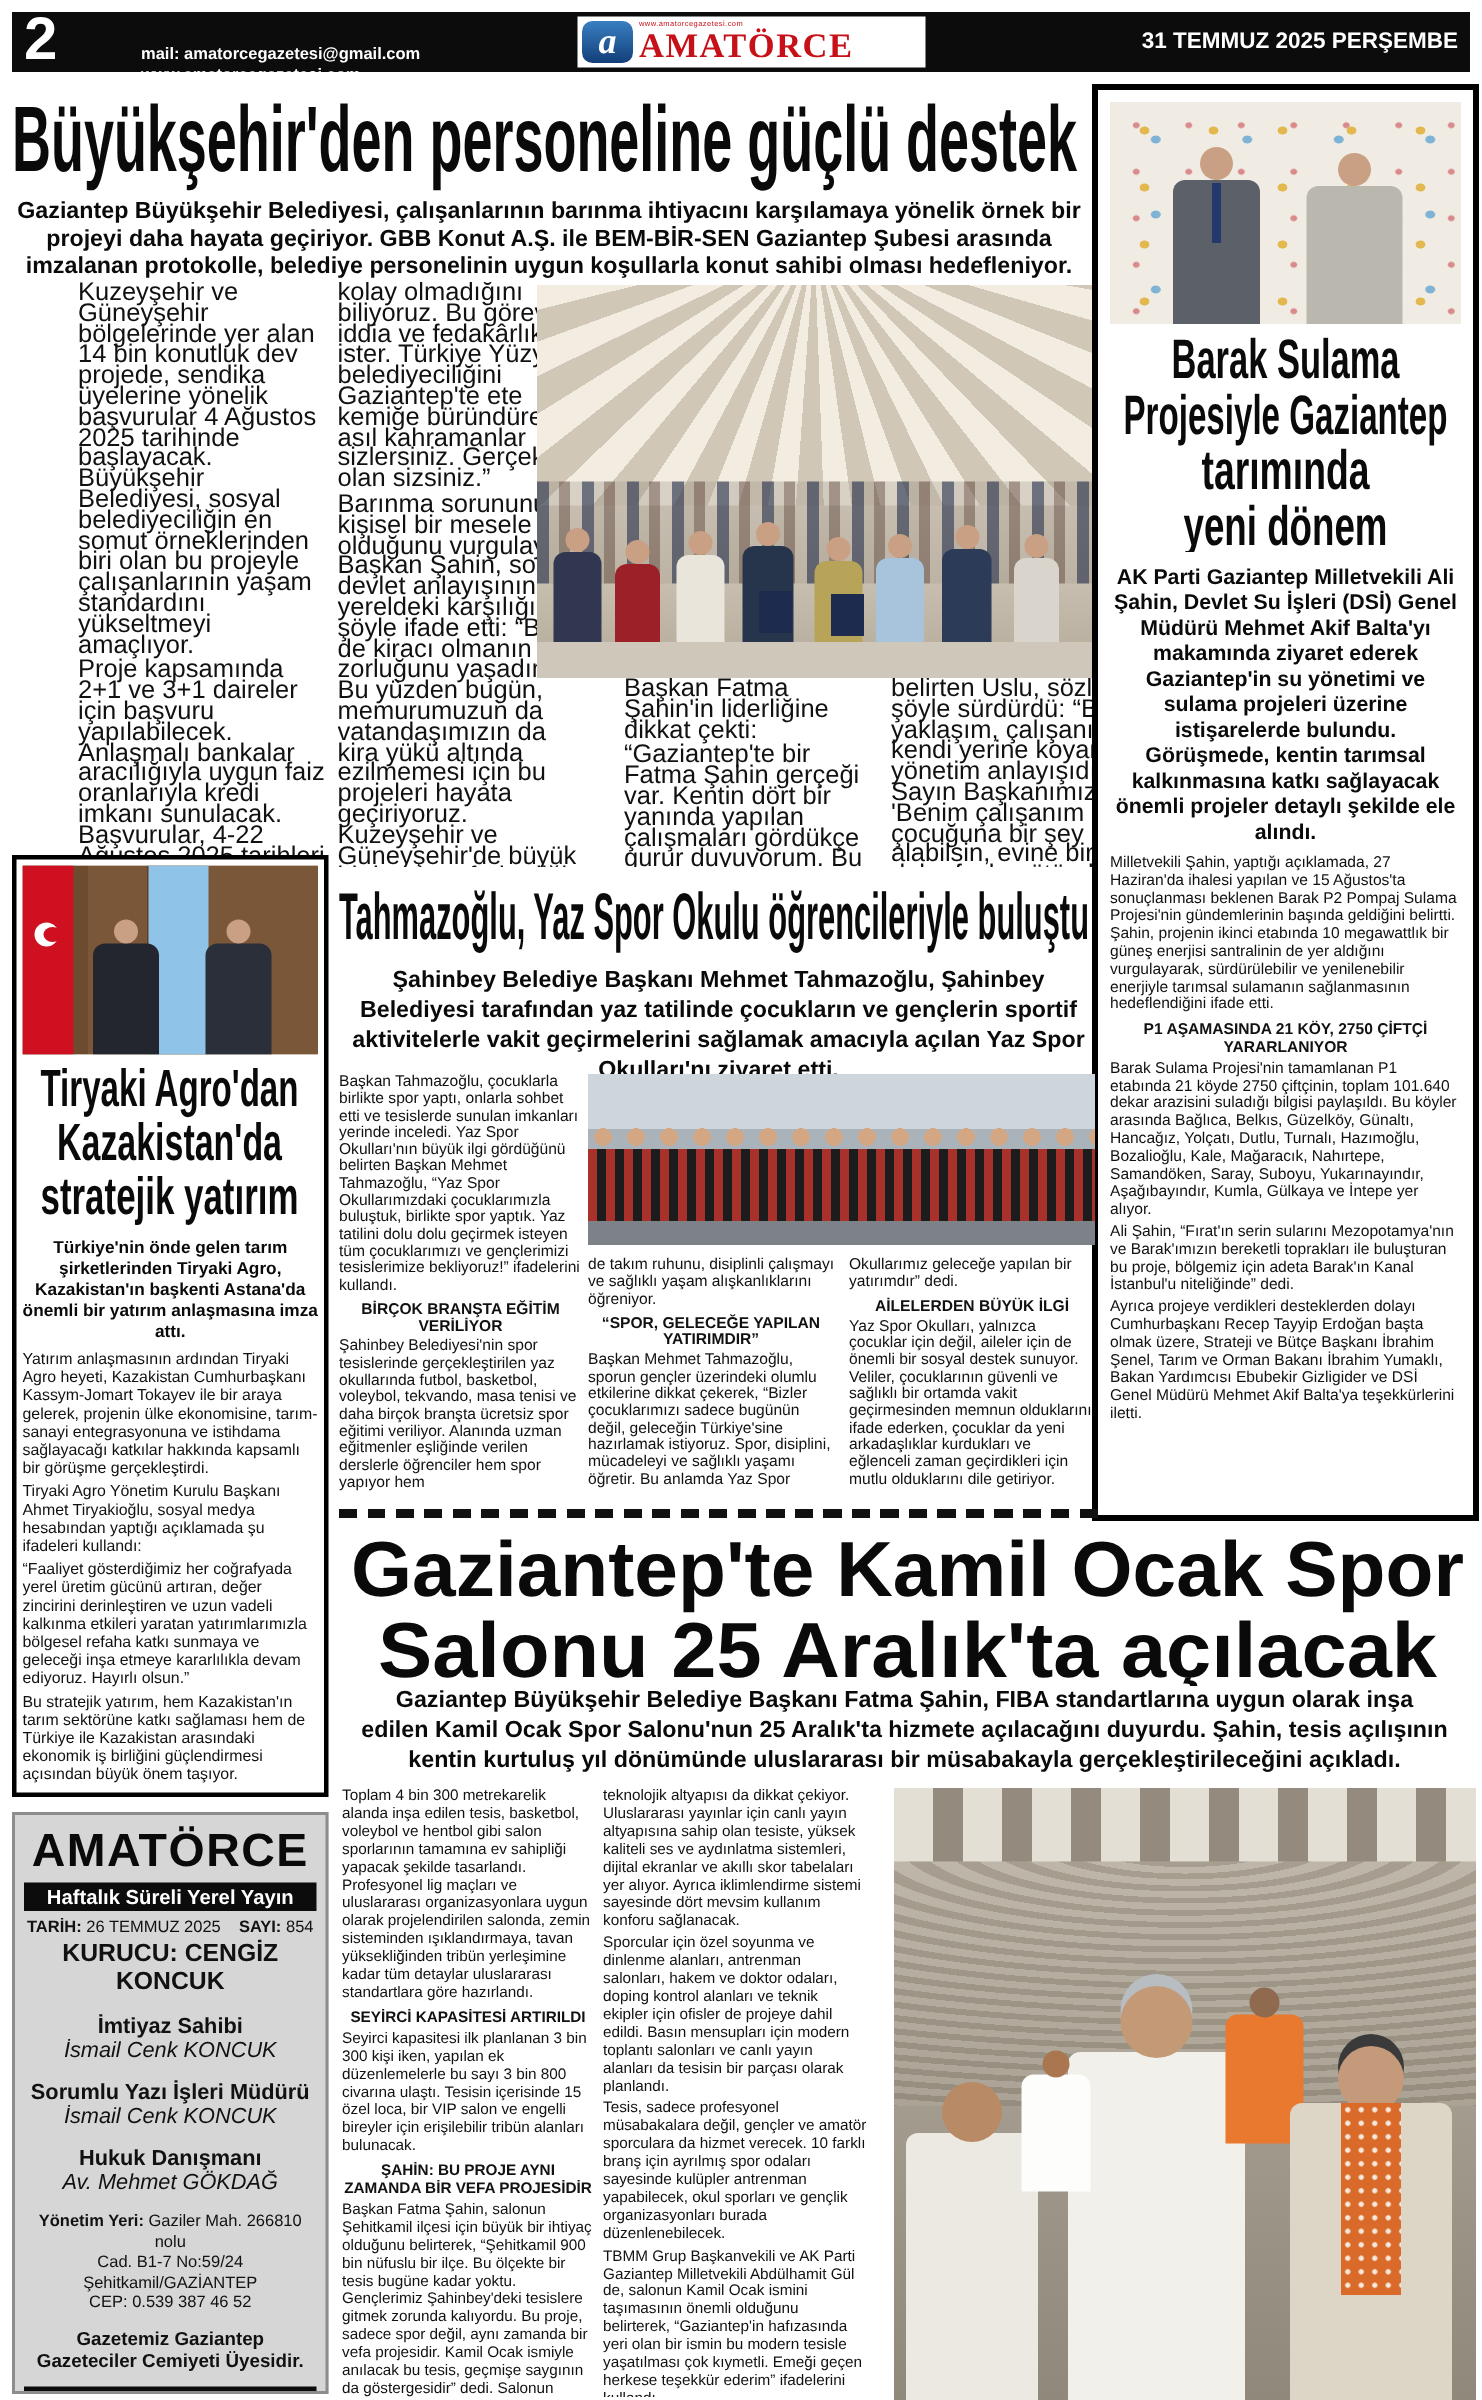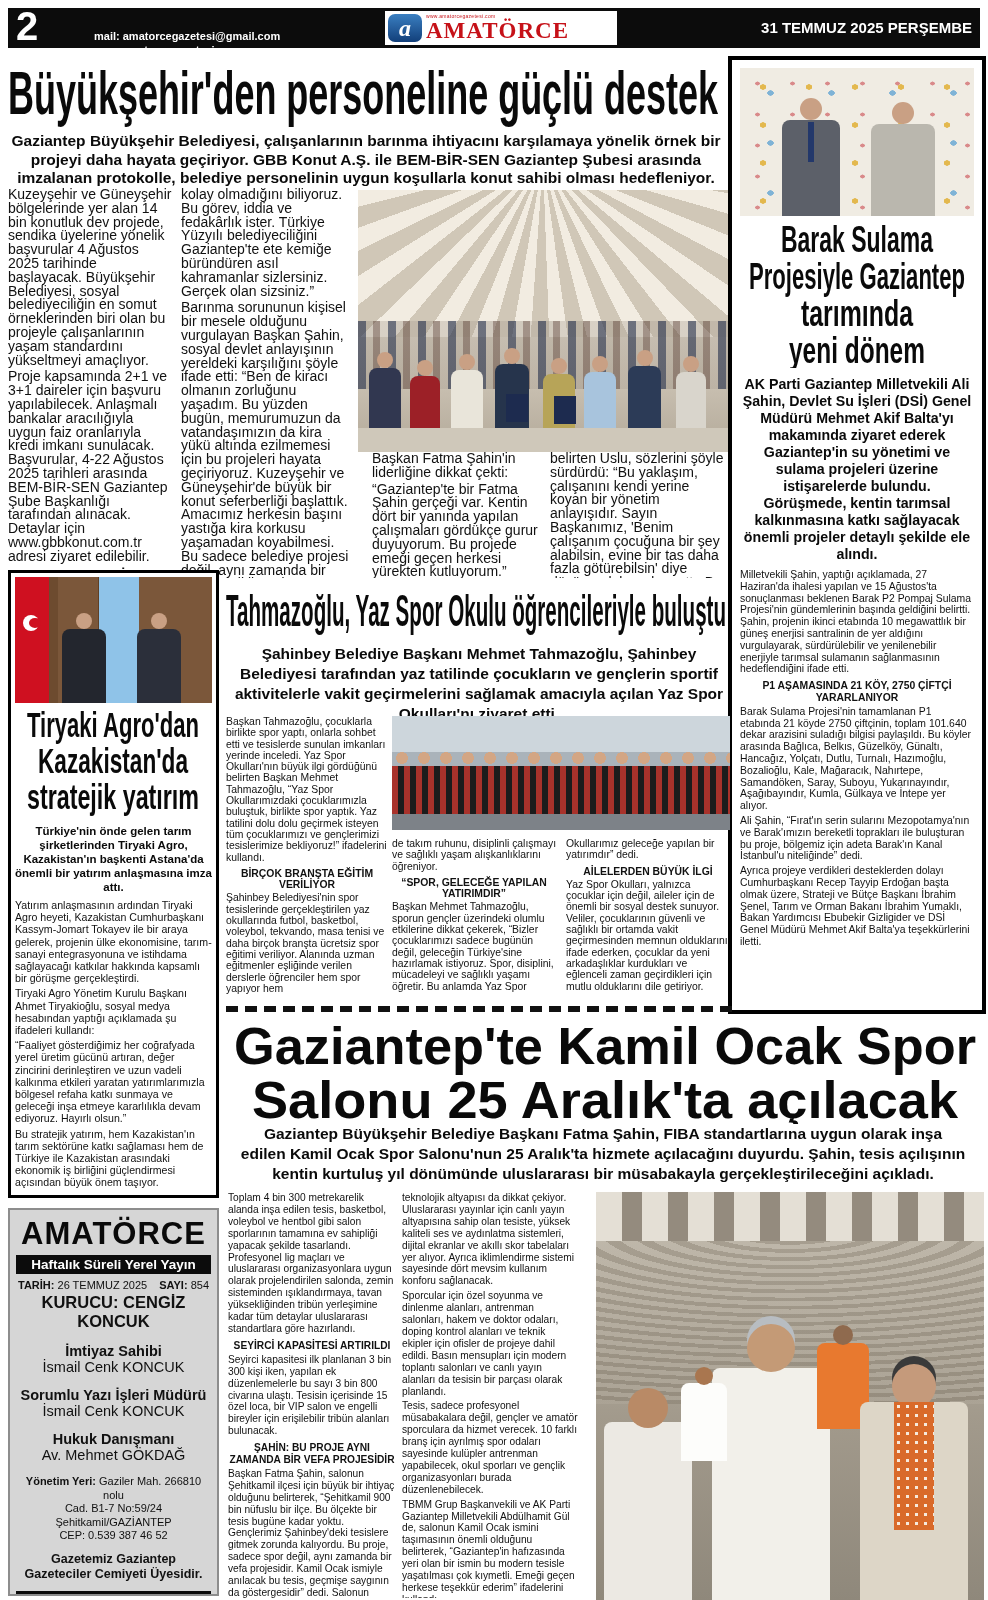--- a/index.html
+++ b/index.html
@@ -17,41 +17,41 @@
   .logo-col{display:flex;flex-direction:column;line-height:1;}
   .logo-url{font-size:5px;color:#c61118;letter-spacing:.3px;}
   .logo-word{font-family:"Liberation Serif",serif;font-weight:700;font-size:23px;color:#c61118;letter-spacing:1px;}
   .hdate{position:absolute;right:8px;top:11px;font-size:15px;font-weight:700;}
   
   .lead{font-weight:700;text-align:center;color:#0a0a0a;}
   .mainlead{left:10px;top:132px;width:712px;font-size:15.5px;line-height:18.5px;}
   .col{position:absolute;overflow:hidden;text-align:left;}
   .col p{margin:0 0 3px 0;}
   .col .sub{font-weight:700;text-align:center;margin:5px 0 2px 0;}
-  .c-main{font-size:14px;line-height:13.8px;}
+  .c-main{font-size:17px;line-height:13.8px;margin-left:44px;}
   .c-barak{font-size:10.4px;line-height:11.8px;}
   .c-tir{font-size:10.6px;line-height:12.2px;}
   .c-mid{font-size:10.4px;line-height:11.3px;}
   .c-ko{font-size:10.2px;line-height:11.9px;}
   
   .barakbox{position:absolute;left:728px;top:56px;width:258px;height:958px;border:4px solid #000;
             box-sizing:border-box;background:#fff;padding:8px;}
   .tirbox{position:absolute;left:8px;top:570px;width:211px;height:628px;border:3px solid #000;
           box-sizing:border-box;background:#fff;padding:4px;overflow:hidden;}
   .dashes{position:absolute;left:226px;top:1006px;width:506px;height:6px;
           background:repeating-linear-gradient(90deg,#111 0 12px,transparent 12px 19px);}
   
   .masthead{position:absolute;left:8px;top:1208px;width:211px;height:388px;background:#d6d6d6;
             border:2px solid #8d8d8d;box-sizing:border-box;padding:6px;text-align:center;overflow:hidden;}
   .mh-title{font-size:31px;font-weight:700;letter-spacing:1px;color:#0a0a0a;}
   .mh-band{background:#0c0c0c;color:#fff;font-weight:700;font-size:13.5px;padding:2px 0;margin:3px 0 5px 0;}
   .mh-row{display:flex;justify-content:space-between;font-size:11px;margin:0 2px 2px 2px;}
   .mh-founder{font-size:16.5px;font-weight:700;margin:2px 0 10px 0;}
   .mh-label{font-size:14.5px;font-weight:700;margin-top:12px;}
-  .mh-name{font-size:14.5px;margin-bottom:1px;}
+  .mh-name{font-size:14.5px;margin-bottom:1px;font-style:italic;}
   .mh-addr{font-size:11px;line-height:13.5px;margin-top:12px;}
   .mh-member{font-size:12.5px;font-weight:700;line-height:15px;margin-top:9px;}
   .mh-print{background:#0c0c0c;color:#fff;font-weight:700;font-size:11px;line-height:13.5px;
             padding:4px 2px;margin-top:9px;}
   .b{font-weight:700;}
   
   .ph{position:absolute;overflow:hidden;background:#cfc8bc;}
   .fg{position:absolute;border-radius:8px 8px 0 0;}
   .hd{position:absolute;top:-16px;left:50%;margin-left:-8px;width:16px;height:16px;border-radius:50%;
       background:#c9a084;display:block;}

